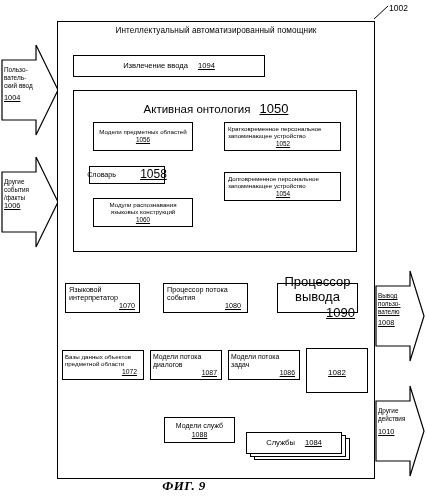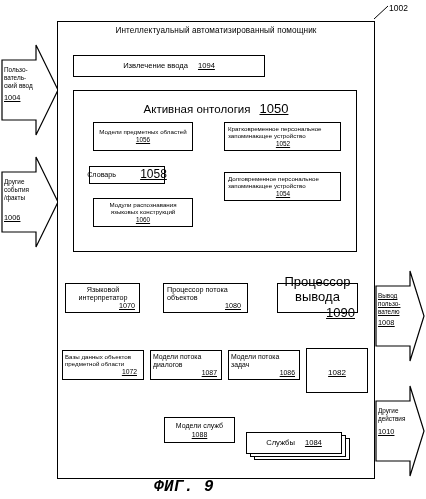--- a/index.html
+++ b/index.html
@@ -105,21 +105,21 @@
   #box-short-term      { left: 224px; top: 122px; width: 117px; height: 29px;
                          align-items: flex-start; text-align: left; padding-left: 3px; }
   #box-long-term       { left: 224px; top: 172px; width: 117px; height: 29px;
                          align-items: flex-start; text-align: left; padding-left: 3px; }
   .ao-sub .ref { font-size: 6.4px; }
   #box-vocabulary .ref { font-size: 12px; margin-left: 24px; }
 
   
   #box-lang-interpreter {
     left: 65px; top: 283px; width: 75px; height: 30px;
-    align-items: flex-start; text-align: center;
+    align-items: flex-start; text-align: left;
     font-size: 7.2px; padding-left: 3px;
   }
   #box-lang-interpreter .ref { align-self: flex-end; padding-right: 2px; }
 
   #box-dialog-flow {
     left: 163px; top: 283px; width: 85px; height: 30px;
     align-items: flex-start; text-align: left;
     font-size: 7.2px; padding-left: 3px;
     border-width: 1.7px;
   }
@@ -197,24 +197,24 @@
   #lbl-user-input   { left: 4px;  top: 66px;  width: 40px; }
   #lbl-other-events { left: 4px;  top: 178px; width: 40px; }
   #lbl-user-output  { left: 378px; top: 292px; width: 42px; text-decoration: underline; }
   #lbl-other-actions{ left: 378px; top: 407px; width: 54px; }
 
   
   #fig-caption {
     position: absolute;
     left: 0; top: 478px; width: 368px;
     text-align: center;
-    font-size: 16px;
+    font-size: 13px;
     font-weight: bold;
     font-style: italic;
-    font-family: Liberation Mono, monospace;
+    font-family: Liberation Serif, serif;
     letter-spacing: .4px;
   }
 </style>
 </head>
 <body>
 
 <div id="canvas">
 
   <svg id="wires" viewBox="0 0 426 499">
     <defs>
@@ -298,21 +298,21 @@
     <span class="ttl">Долговременное персональное запоминающее устройство</span>
     <span class="ref" style="align-self:center">1054</span>
   </div>
 
   <div class="box" id="box-lang-interpreter">
     <span class="ttl">Языковой интерпретатор</span>
     <span class="ref">1070</span>
   </div>
 
   <div class="box" id="box-dialog-flow">
-    <span class="ttl">Процессор потока объектов</span>
+    <span class="ttl">Процессор потока события</span>
     <span class="ref">1080</span>
   </div>
 
   <div class="box" id="box-output-processor">
     <span class="ttl">Процессор вывода</span>
     <span class="ref">1090</span>
   </div>
 
   <div class="box" id="box-domain-db">
     <span class="ttl">Базы данных объектов предметной области</span>
@@ -349,21 +349,21 @@
     <div>Пользо-</div>
     <div>ватель-</div>
     <div>ский ввод</div>
     <div class="ref" style="margin-top:4px">1004</div>
   </div>
 
   <div class="callout-label" id="lbl-other-events">
     <div>Другие</div>
     <div>события</div>
     <div>/факты</div>
-    <div class="ref" style="margin-top:12px">1006</div>
+    <div class="ref" style="margin-top:0">1006</div>
   </div>
 
   <div class="callout-label" id="lbl-user-output">
     <div>Вывод</div>
     <div>пользо-</div>
     <div>вателю</div>
     <div class="ref" style="margin-top:3px">1008</div>
   </div>
 
   <div class="callout-label" id="lbl-other-actions">

